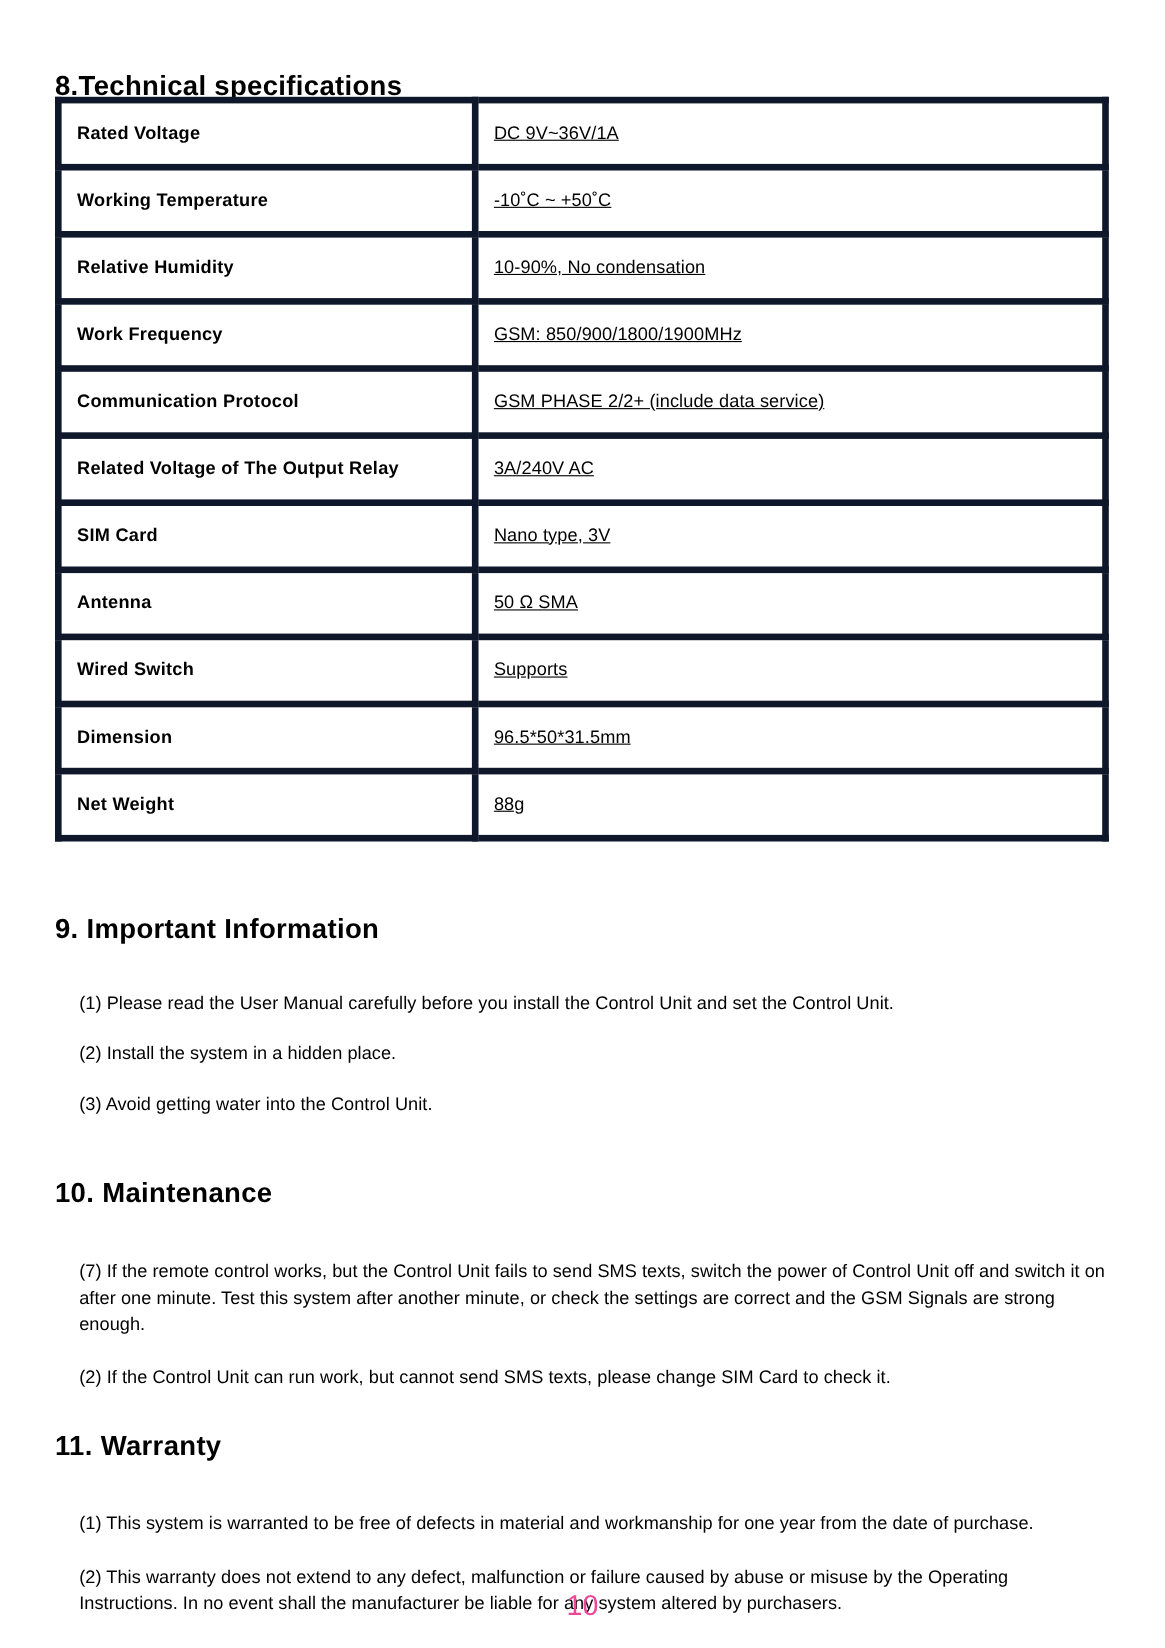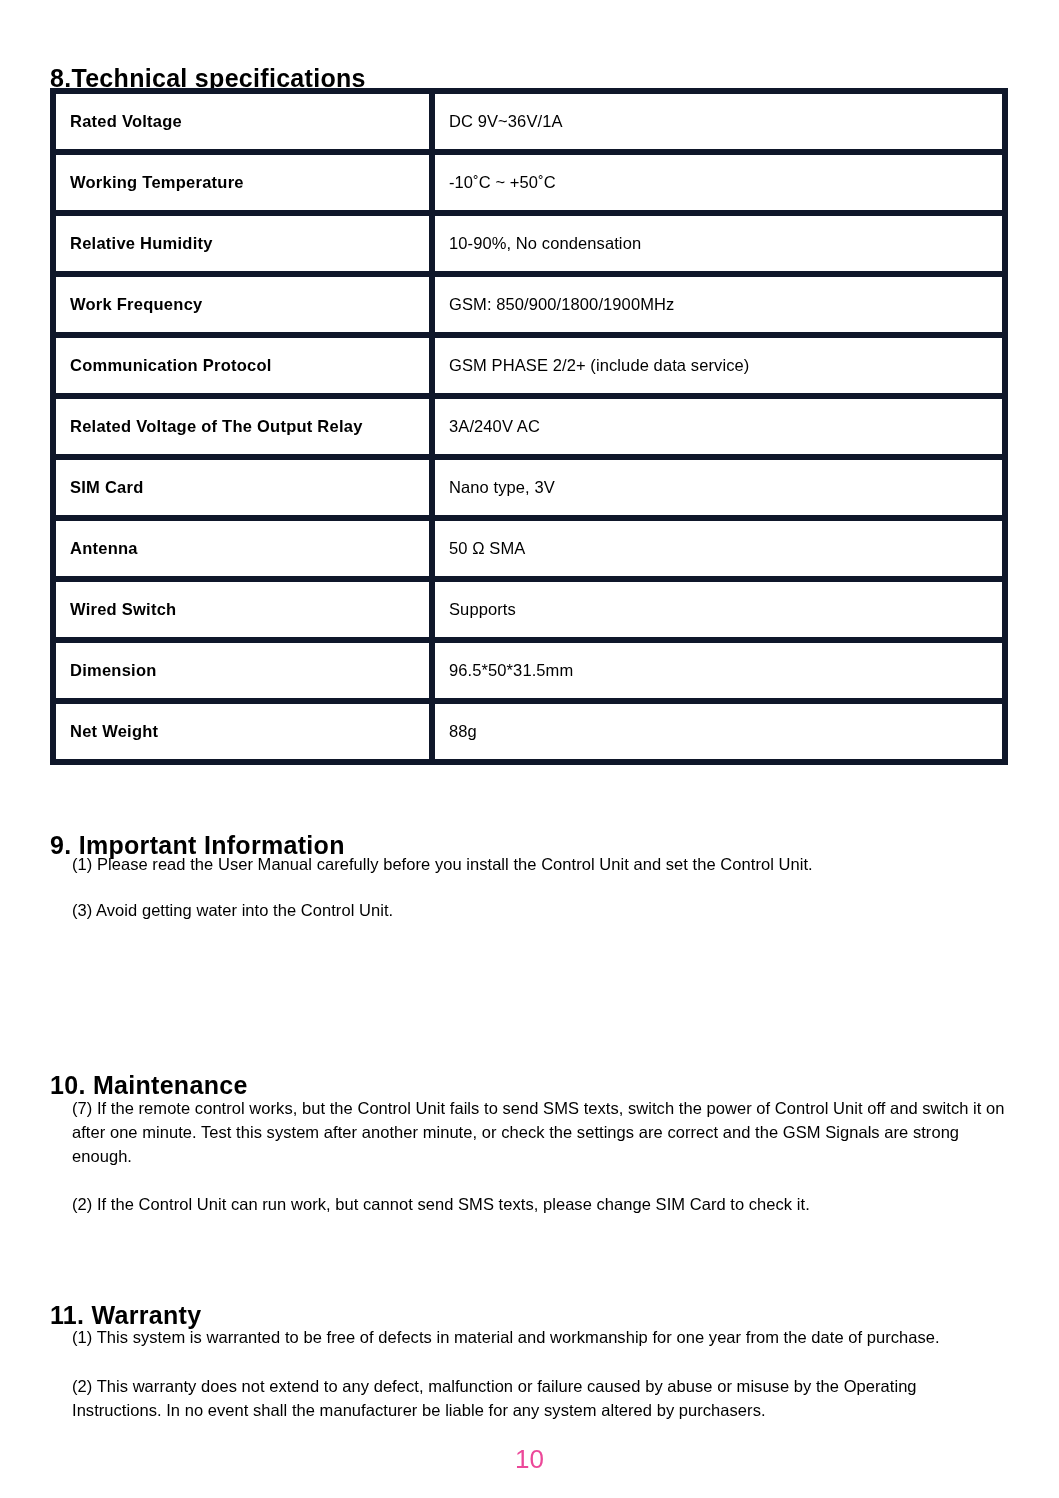--- a/index.html
+++ b/index.html
@@ -70,25 +70,27 @@
     line-height: 1.2;
   }
   #spec-table td.spec-label {
     width: 359px;
     font-weight: bold;
     letter-spacing: 0.25px;
   }
   #spec-table td.spec-value {
     font-weight: normal;
     letter-spacing: 0.1px;
+    text-decoration: underline;
   }
   .para-block {
     position: absolute;
     left: 72px;
     width: 936px;
+    margin-top: 48px;
   }
   .para-block p {
     margin: 0;
     font-size: 16.5px;
     line-height: 1.46;
     letter-spacing: 0.05px;
   }
 
   #info-list {
     top: 852px;
@@ -176,20 +178,21 @@
           <td class="spec-label">Net Weight</td>
           <td class="spec-value">88g</td>
         </tr>
       </tbody>
   </table>
 
   <h2 class="h-section" id="heading-info">9. Important Information</h2>
 
   <div class="para-block" id="info-list">
       <p>(1) Please read the User Manual carefully before you install the Control Unit and set the Control Unit.</p>
+      <p>(2) Install the system in a hidden place.</p>
       <p>(3) Avoid getting water into the Control Unit.</p>
     </div>
 
   <h2 class="h-section" id="heading-maint">10. Maintenance</h2>
 
   <div class="para-block" id="maint-list">
       <p>(7) If the remote control works, but the Control Unit fails to send SMS texts, switch the power of Control Unit off and switch it on after one minute. Test this system after another minute, or check the settings are correct and the GSM Signals are strong enough.</p>
       <p>(2) If the Control Unit can run work, but cannot send SMS texts, please change SIM Card to check it.</p>
     </div>
 

